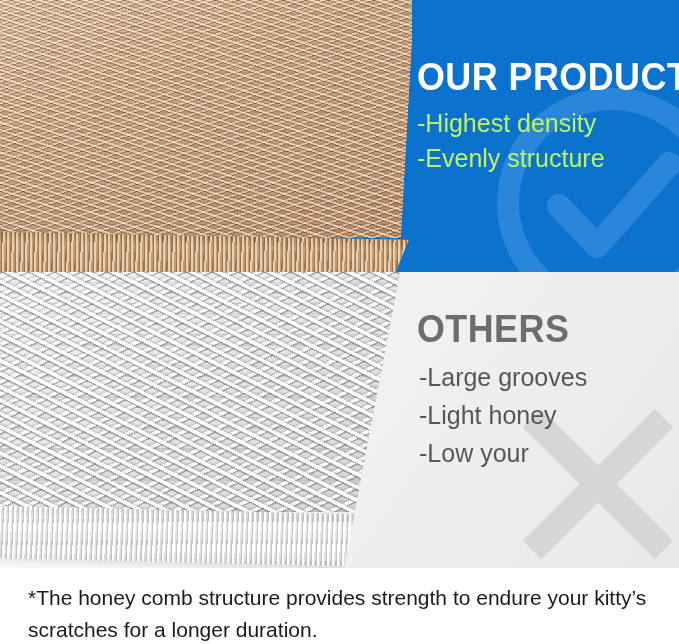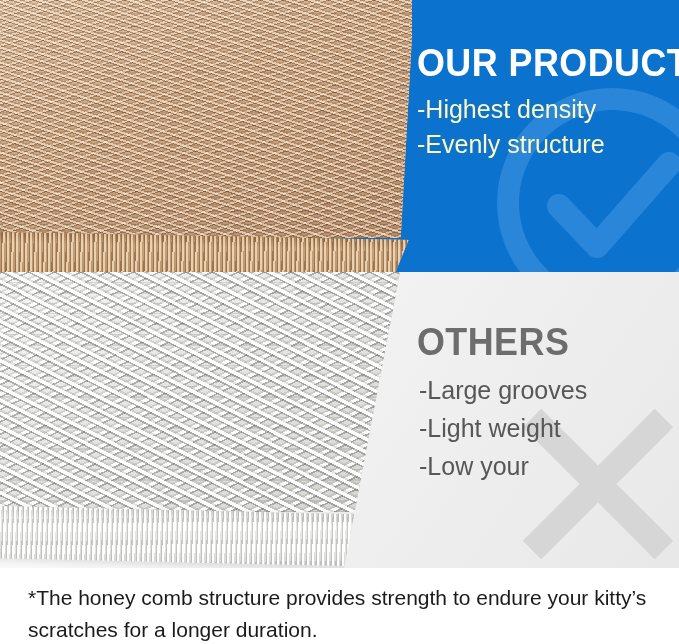--- a/index.html
+++ b/index.html
@@ -32,42 +32,42 @@
     position: absolute;
     right: -58px;
     top: 78px;
     width: 250px;
     height: 250px;
     opacity: 1;
   }
   .blue-text {
     position: absolute;
     left: 417px;
-    top: 42px;
+    top: 56px;
     width: 262px;
     z-index: 5;
   }
   .heading-product {
     font-family: "Liberation Sans Narrow", "Liberation Sans", sans-serif;
     font-weight: bold;
     font-size: 39px;
     line-height: 42px;
     letter-spacing: 0.5px;
     color: #ffffff;
     transform: scaleX(0.92);
     transform-origin: left center;
     white-space: nowrap;
     margin: 0 0 8px 0;
   }
   .bullet-blue {
     font-family: "Liberation Sans", sans-serif;
     font-weight: normal;
     font-size: 25px;
     line-height: 35px;
-    color: #fef9c3;
+    color: #bef264;
     white-space: nowrap;
     margin: 0;
   }
 
   
   .gray-panel {
     position: absolute;
     left: 0px;
     top: 272px;
     width: 679px;
@@ -79,21 +79,21 @@
     position: absolute;
     left: 512px;
     top: 398px;
     width: 172px;
     height: 172px;
     z-index: 2;
   }
   .gray-text {
     position: absolute;
     left: 417px;
-    top: 320px;
+    top: 307px;
     width: 262px;
     z-index: 5;
   }
   .heading-others {
     font-family: "Liberation Sans Narrow", "Liberation Sans", sans-serif;
     font-weight: bold;
     font-size: 39px;
     line-height: 44px;
     letter-spacing: 0.5px;
     color: #6d6d6d;
@@ -263,21 +263,21 @@
 
   <div class="gray-panel"></div>
 
   <svg class="x-watermark" viewBox="0 0 172 172">
     <path d="M20 20 L152 152 M152 20 L20 152" stroke="#d6d6d6" stroke-width="26" stroke-linecap="butt"></path>
   </svg>
 
   <div class="gray-text">
     <p class="heading-others">OTHERS</p>
     <p class="bullet-gray">-Large grooves</p>
-    <p class="bullet-gray">-Light weight</p>
+    <p class="bullet-gray">-Light honey</p>
     <p class="bullet-gray">-Low your</p>
   </div>
 
   <div class="slab slab-tan">
     <div class="tan-face"></div>
     <div class="tan-edge"></div>
   </div>
 
   <div class="slab slab-gray">
     <div class="gray-face"></div>

